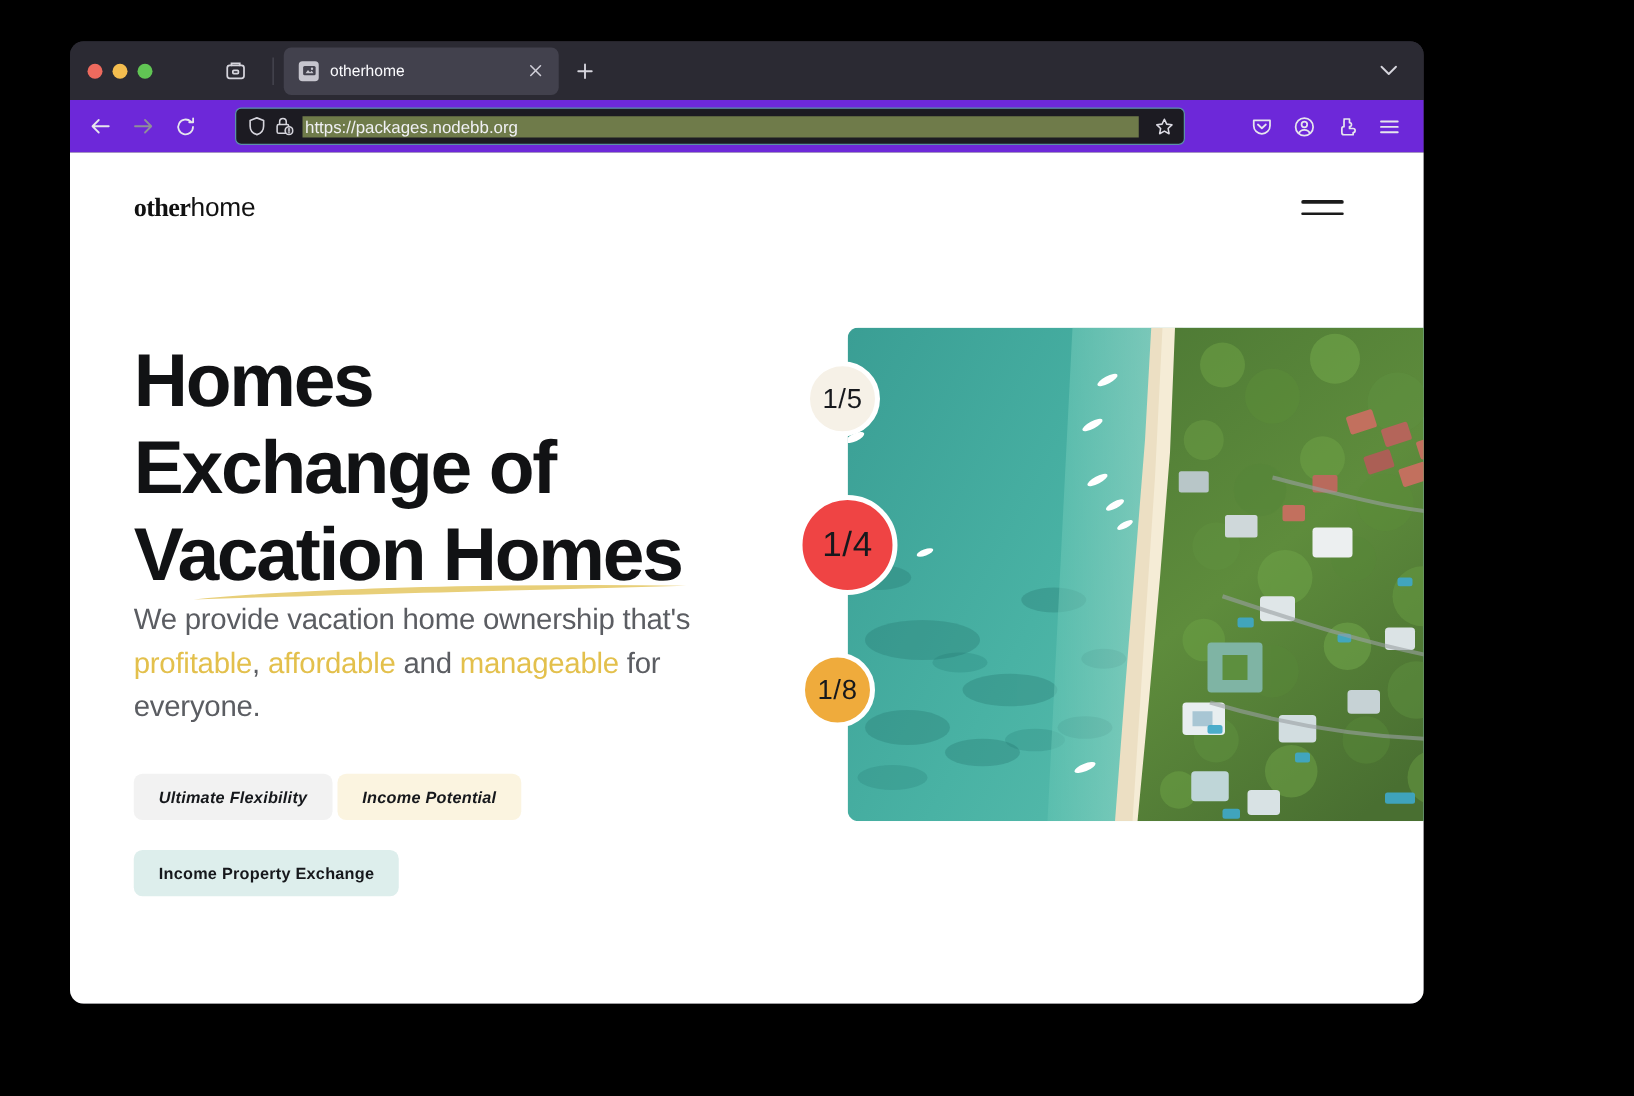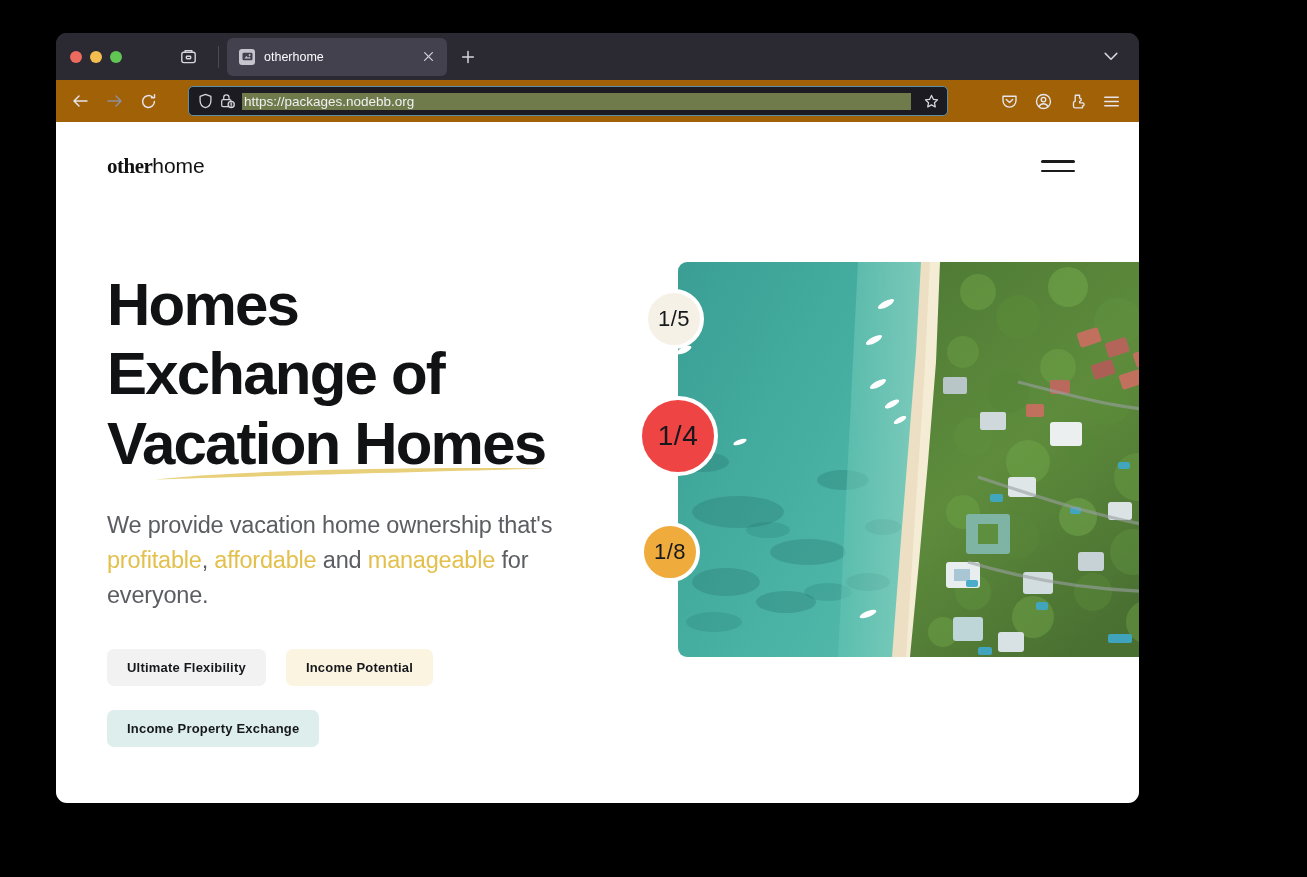--- a/index.html
+++ b/index.html
@@ -87,21 +87,21 @@
   #window-chevron {
     position: absolute;
     right: 14px; top: 50%; transform: translateY(-50%);
     width: 28px; height: 28px;
     display: flex; align-items: center; justify-content: center;
   }
 
   
   #nav-toolbar {
     height: 42px;
-    background: #a16207;
+    background: #6d28d9;
     display: flex; align-items: center;
     padding: 0 12px 0 8px;
     gap: 2px;
     flex: 0 0 auto;
   }
   .nav-btn {
     width: 32px; height: 32px;
     display: flex; align-items: center; justify-content: center;
     border-radius: 4px; flex: 0 0 auto;
   }
@@ -190,31 +190,30 @@
     position: relative;
   }
   #hero-title .title-line { display: block; white-space: nowrap; }
   #title-underline {
     position: absolute;
     left: 46px; top: 193px;
     width: 400px; height: 20px;
     pointer-events: none;
   }
   #hero-sub {
-    margin-top: 30px;
     font-size: 23.5px;
     line-height: 1.49;
     color: #5b5d62;
     font-weight: 400;
     letter-spacing: -0.2px;
     width: 500px;
   }
   #hero-sub .hl { color: #e3c04c; }
 
-  #tag-row-1 { margin-top: 36px; display: flex; gap: 20px; }
+  #tag-row-1 { margin-top: 36px; display: flex; gap: 4px; font-style: italic; }
   #tag-row-2 { margin-top: 24px; display: flex; gap: 20px; }
   .tag-pill {
     font-size: 13px;
     font-weight: bold;
     color: #16181c;
     letter-spacing: 0.2px;
     padding: 11px 20px;
     border-radius: 7px;
     white-space: nowrap;
   }

